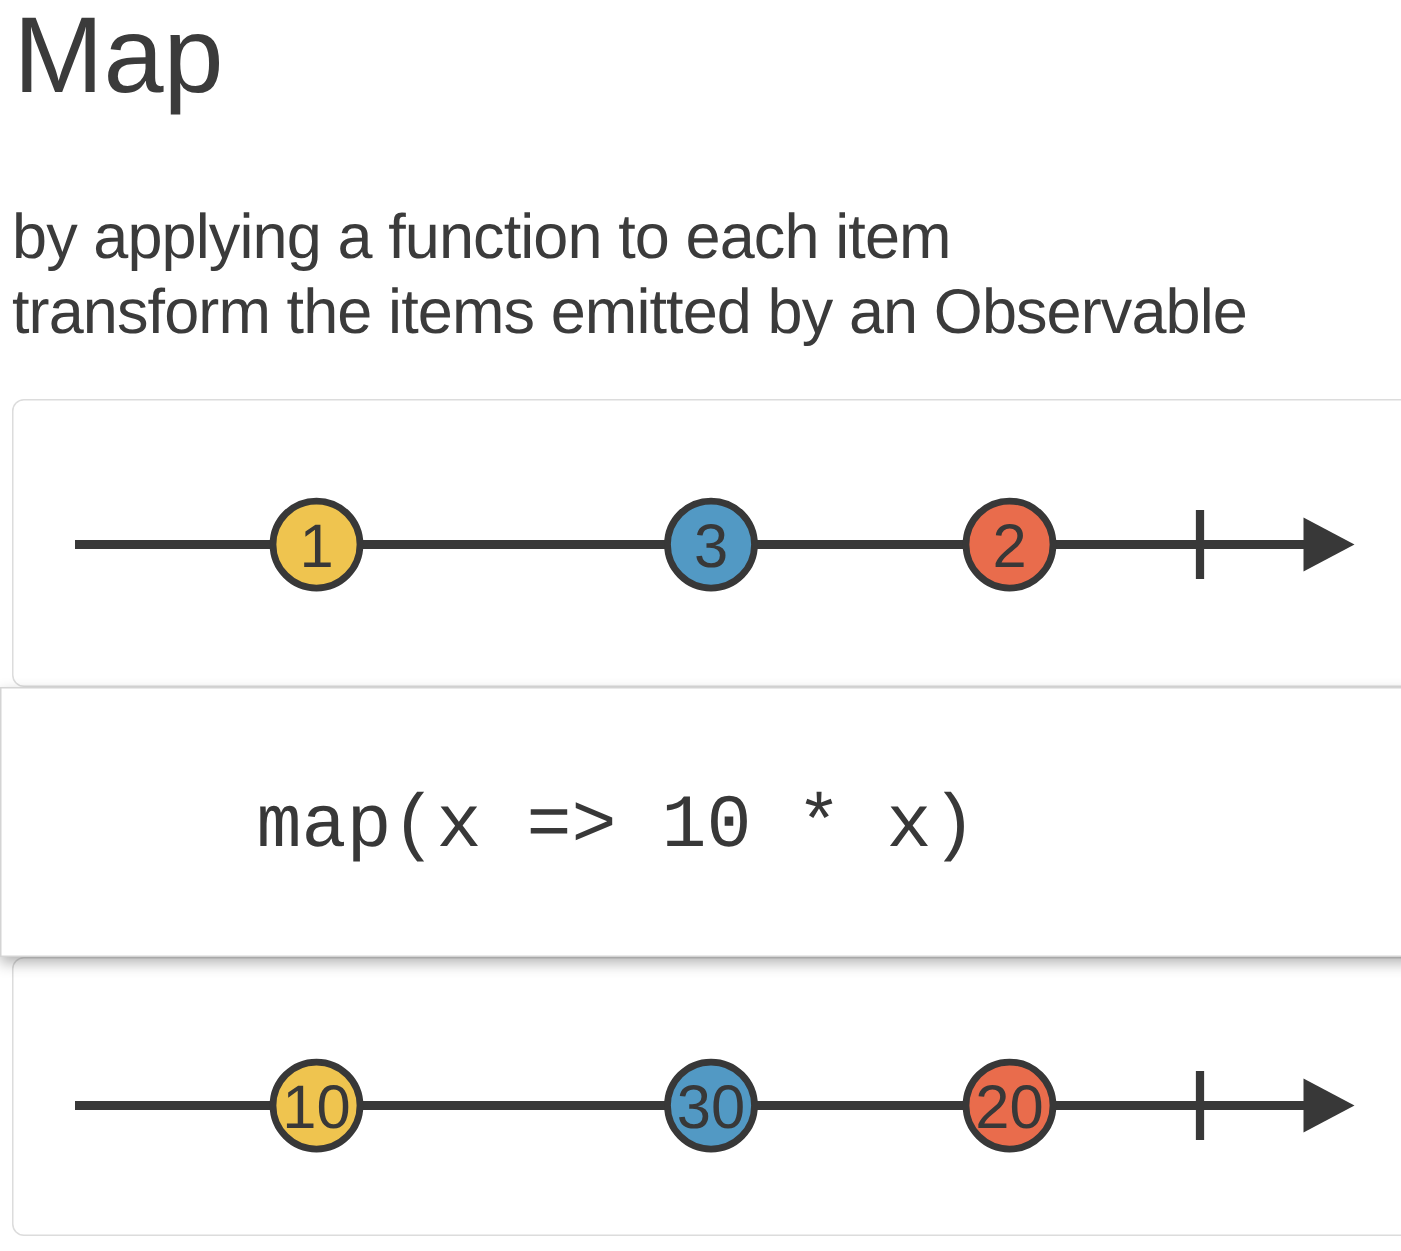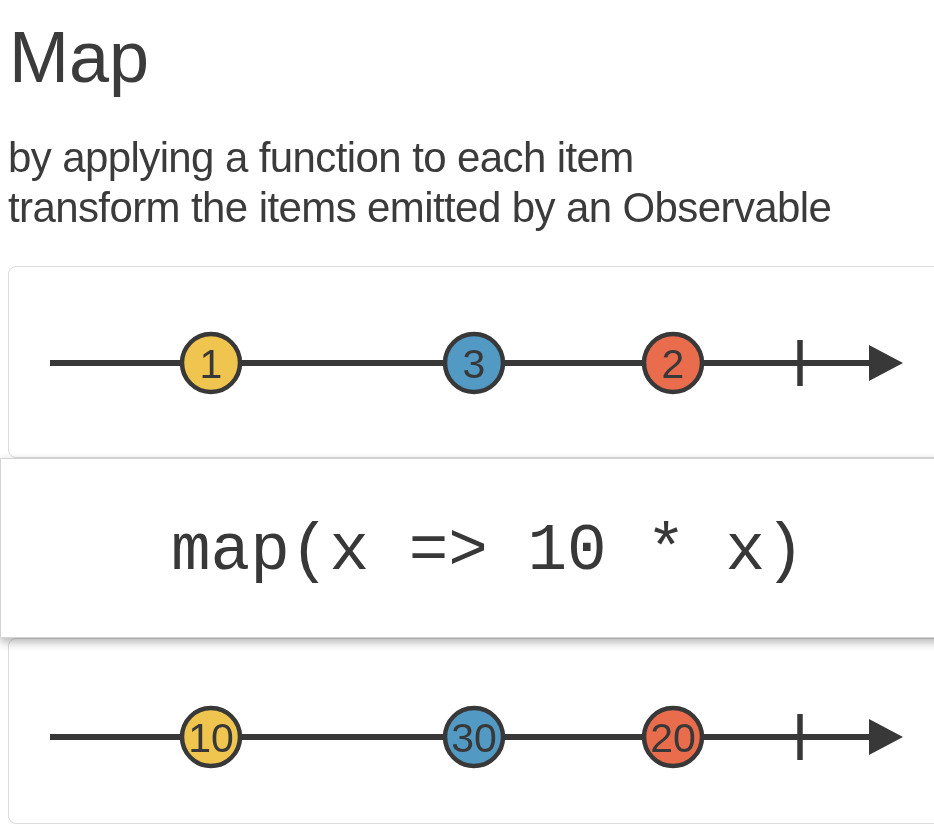--- a/index.html
+++ b/index.html
@@ -10,21 +10,21 @@
   }
   #stage {
     position: relative;
     width: 934px;
     height: 834px;
     overflow: hidden;
     background: #ffffff;
   }
   .page-title {
     position: absolute;
-    top: 21px;
+    top: 1px;
     left: 9px;
     font-size: 72px;
     line-height: 72px;
     font-weight: 400;
     color: #3b3b3b;
     white-space: nowrap;
   }
   .page-description {
     position: absolute;
     top: 133px;
@@ -57,21 +57,21 @@
     border: 1px solid #d4d4d4;
     box-sizing: border-box;
     box-shadow: 0 4px 9px rgba(0,0,0,0.30);
     z-index: 2;
     display: flex;
     align-items: center;
     justify-content: flex-start;
   }
   .operator-code {
     font-family: "Liberation Mono", monospace;
-    font-size: 66px;
+    font-size: 50px;
     color: #383838;
     white-space: pre;
     margin-left: 170px;
     margin-top: 6px;
   }
   .timeline-svg {
     position: absolute;
     left: 0;
     width: 934px;
     height: 140px;

